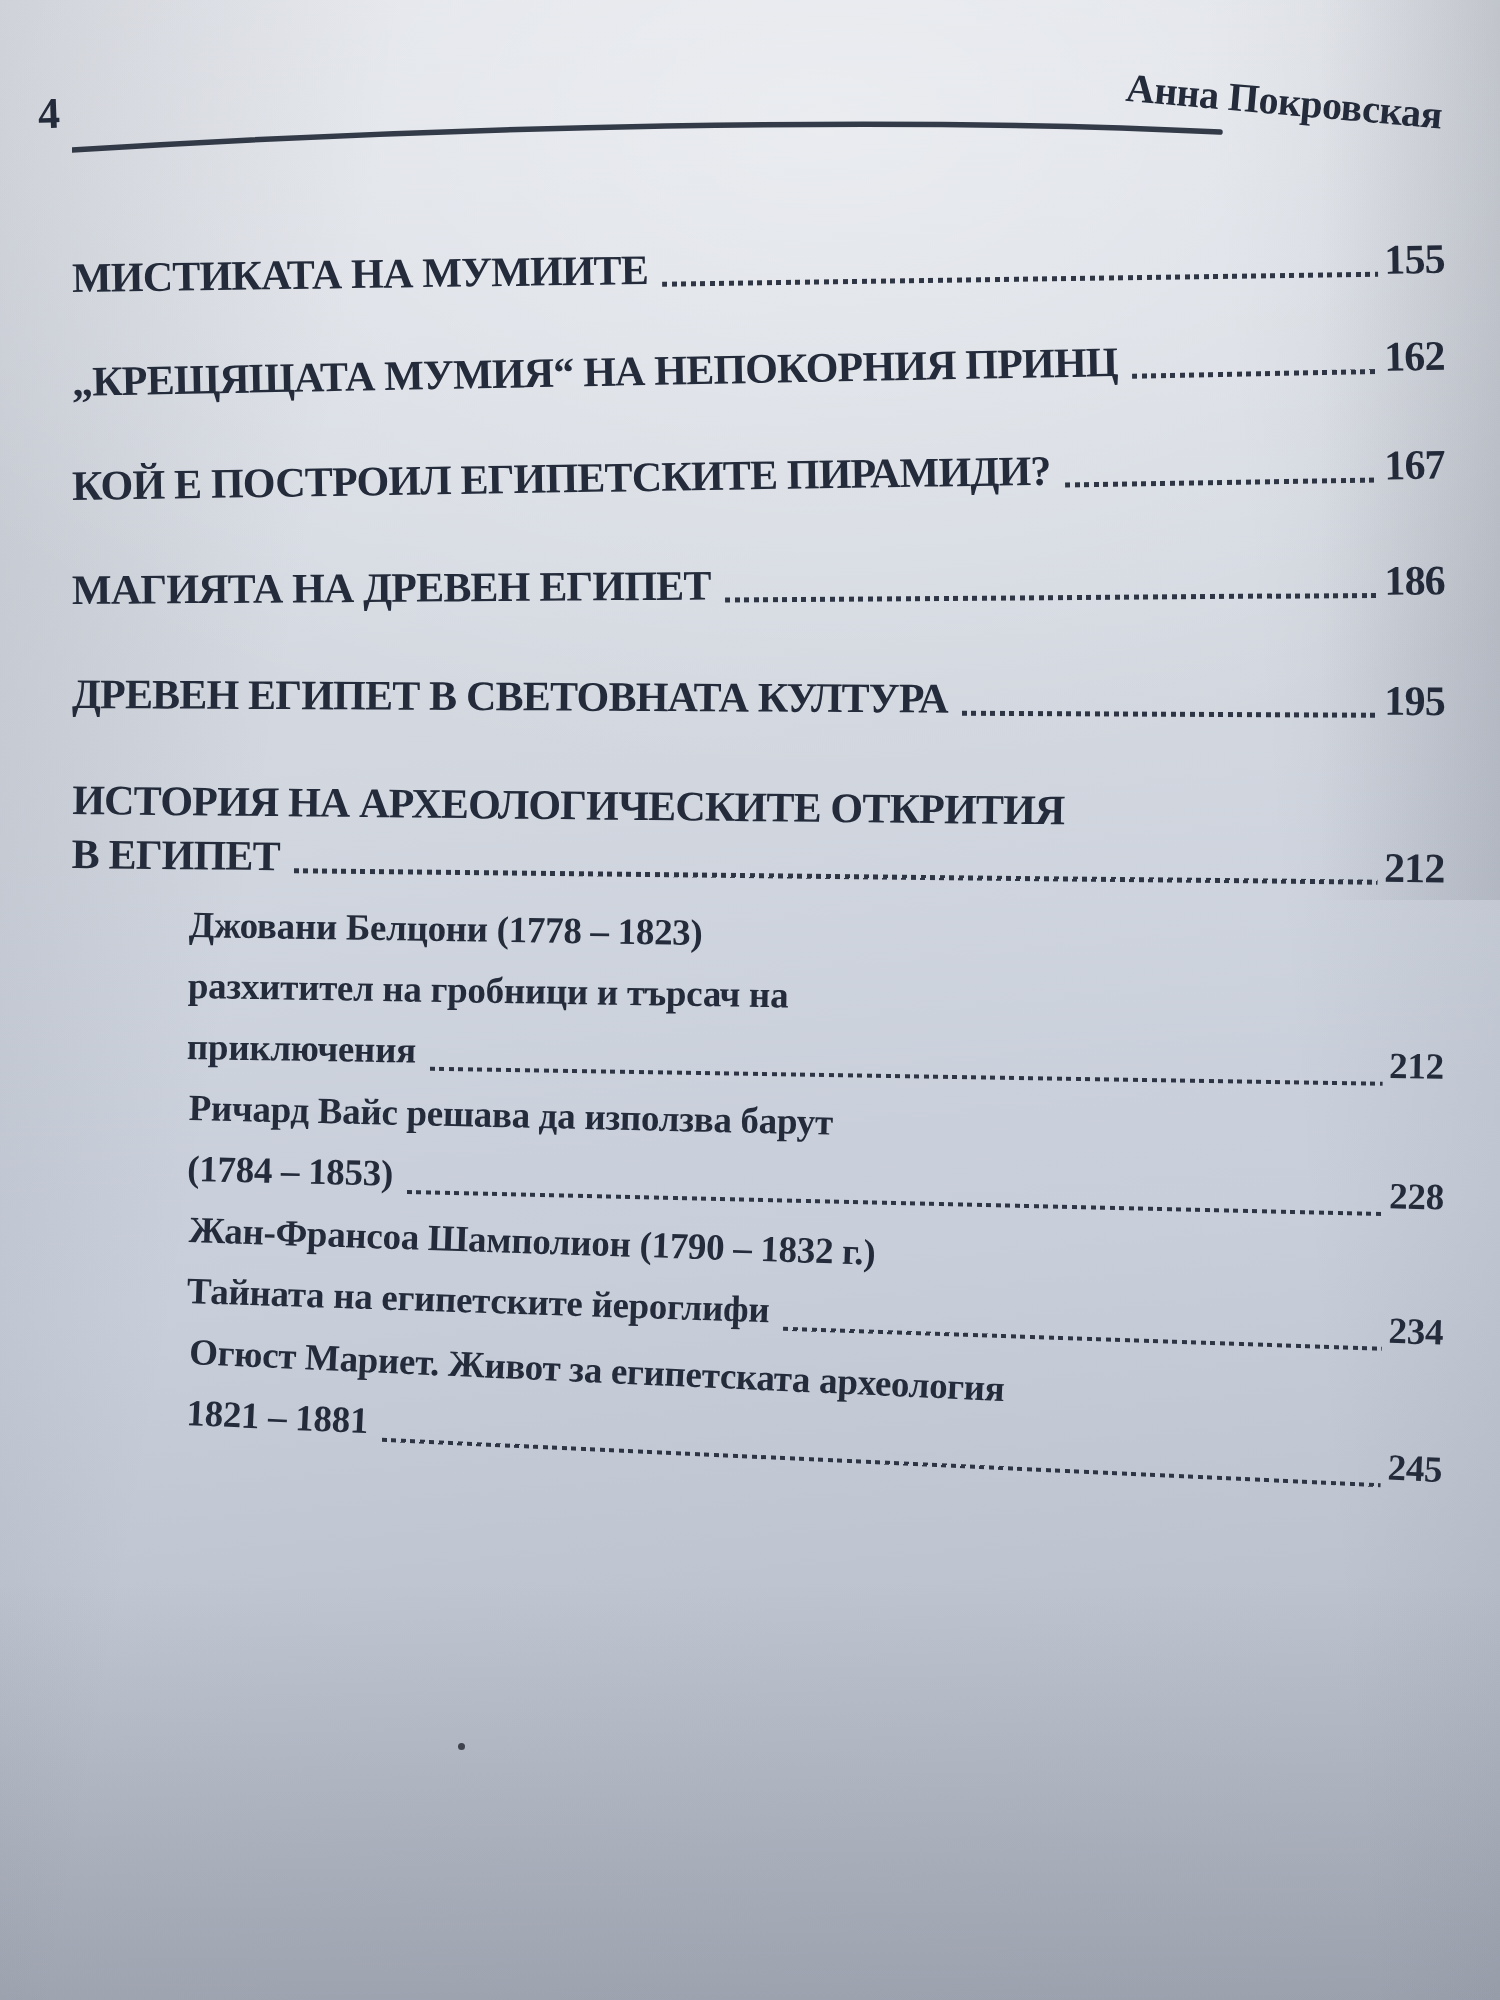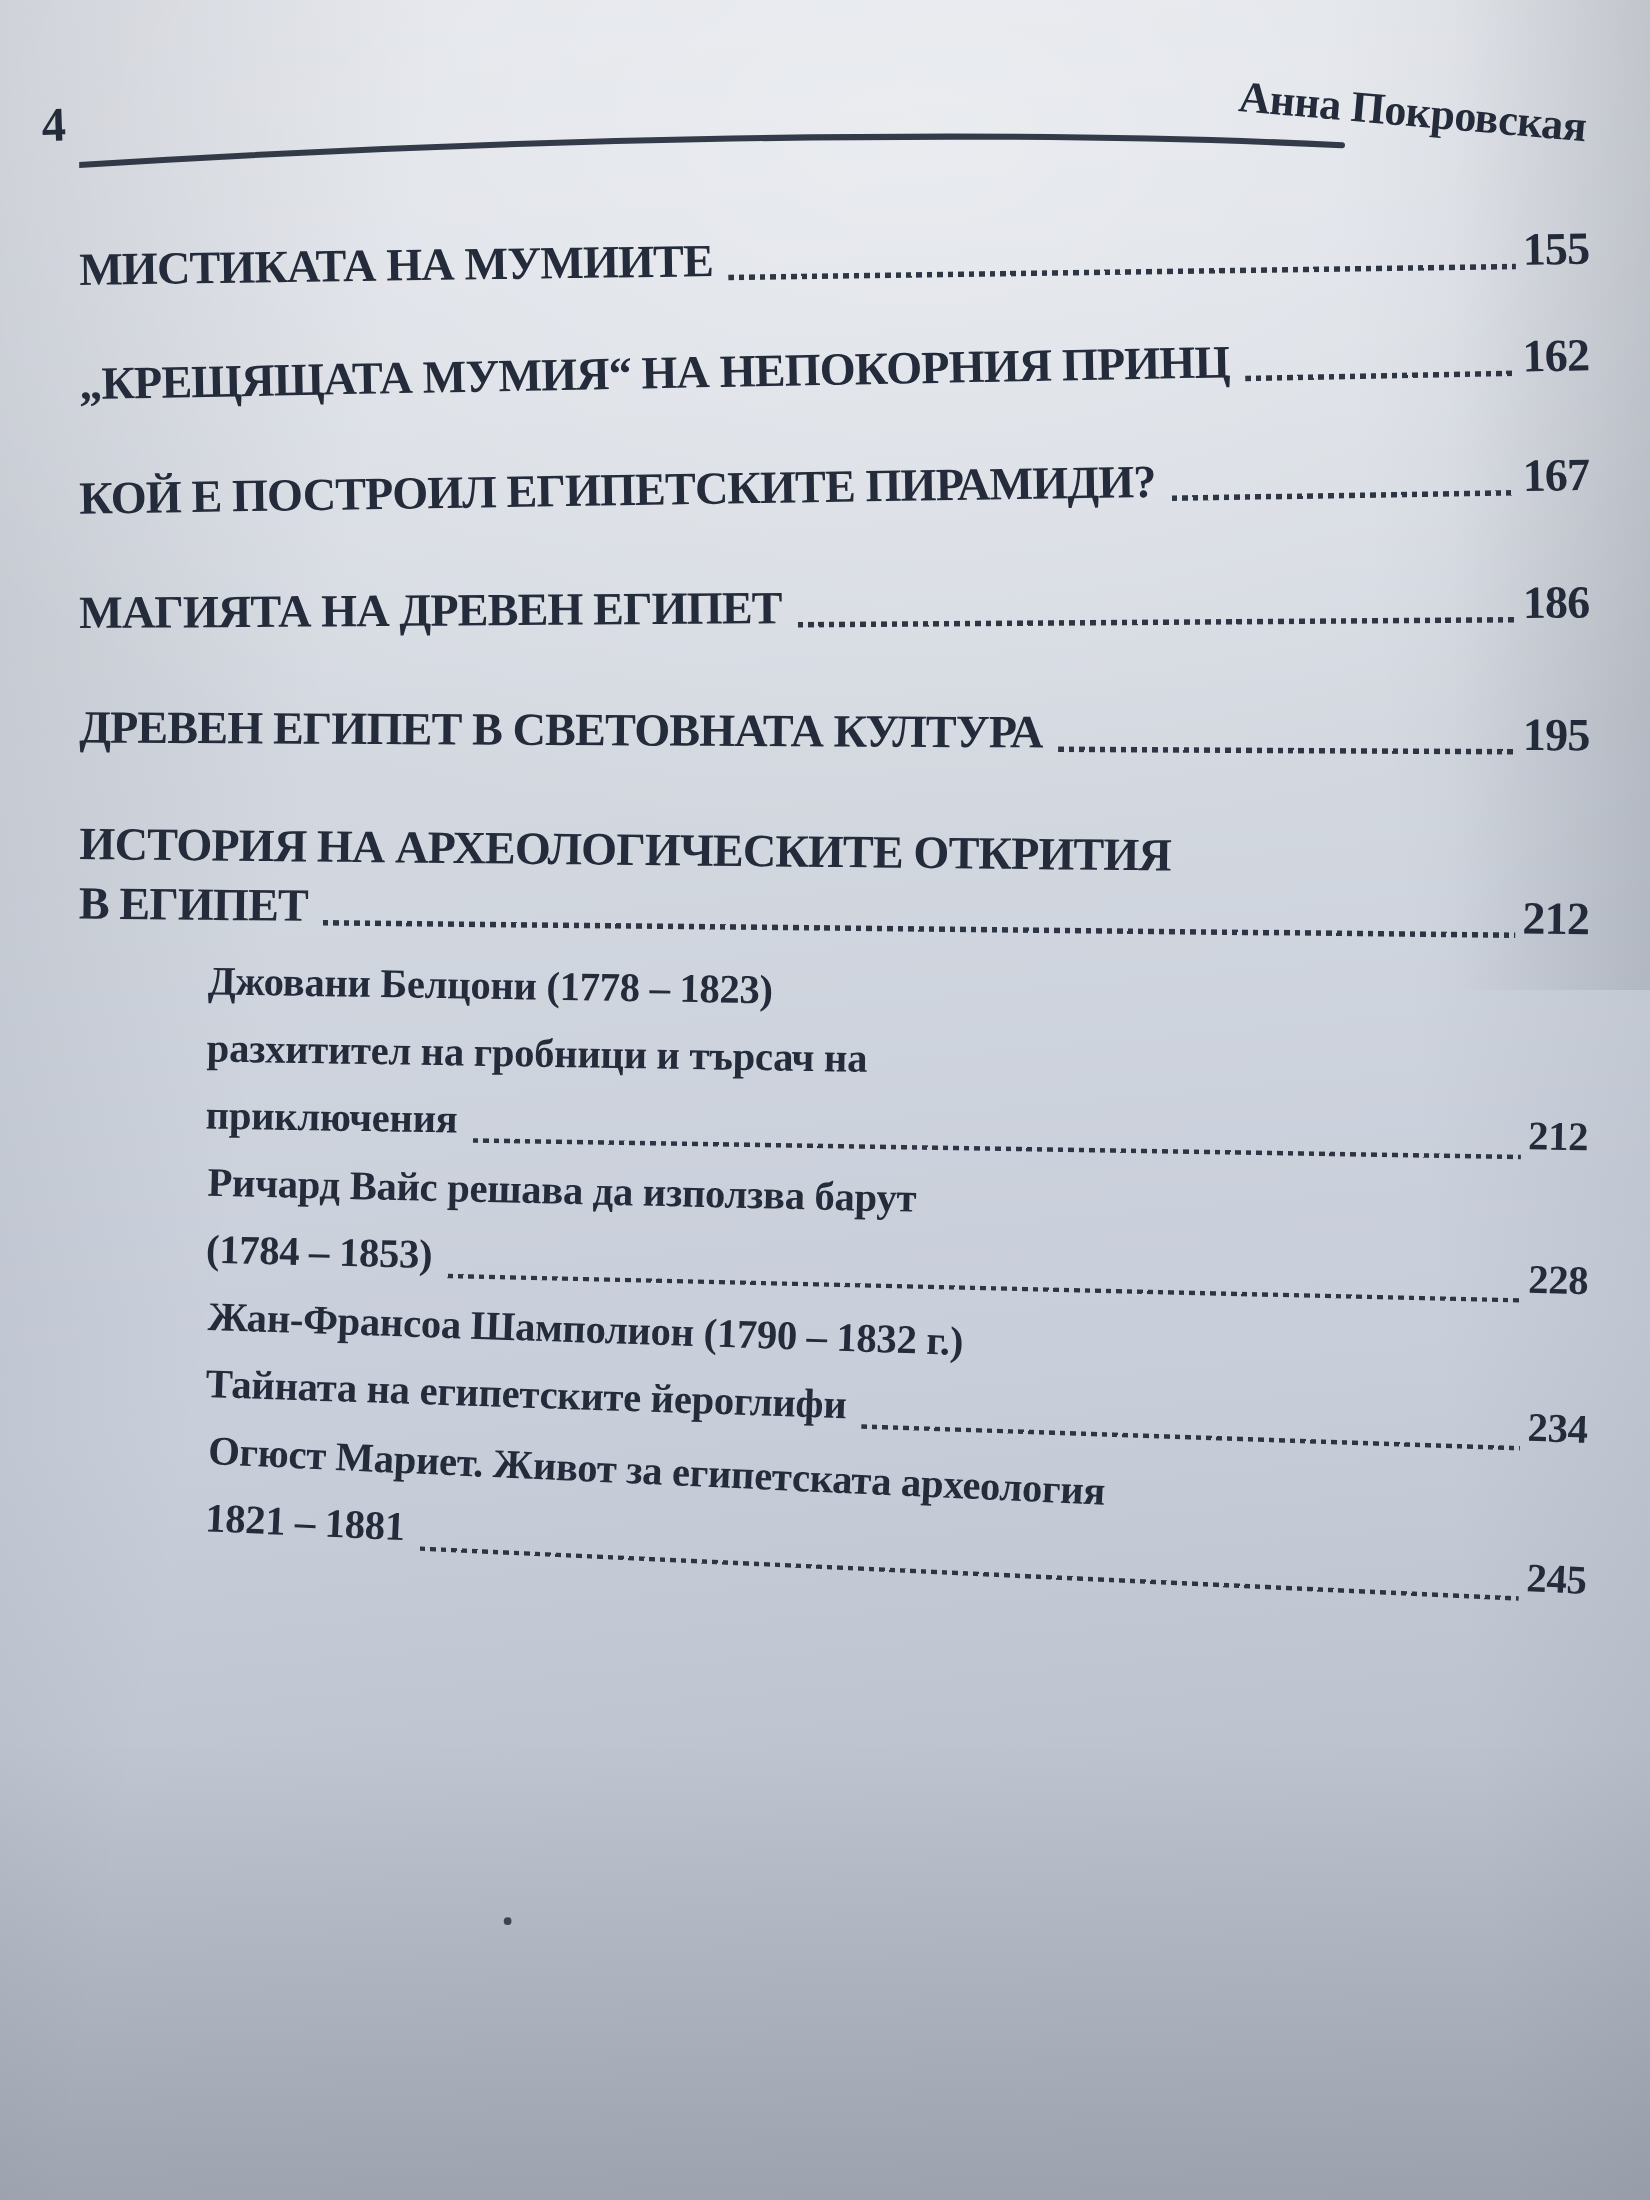--- a/index.html
+++ b/index.html
@@ -21,21 +21,21 @@
     background:linear-gradient(to top, rgba(25,30,45,.14), rgba(25,30,45,0));pointer-events:none;}
   .shade-corner{position:absolute;right:0;top:0;width:260px;height:900px;
     background:linear-gradient(to left, rgba(25,30,45,.10), rgba(25,30,45,0) 70%);pointer-events:none;}
   .page-inner{position:absolute;inset:0;padding:62px 55px 0 72px;box-sizing:border-box;}
 
   .header-row{display:flex;justify-content:space-between;align-items:flex-start;height:62px;}
   .folio{font-size:44px;font-weight:bold;line-height:1;margin-top:30px;margin-left:-34px;transform:rotate(-2deg);}
   .author{font-size:40px;font-weight:bold;line-height:1;transform:rotate(5deg);transform-origin:left top;margin-top:6px;letter-spacing:-0.5px;}
   .rule{display:block;width:100%;height:46px;margin-top:-14px;}
 
-  .toc{margin-top:64px;}
+  .toc{margin-top:96px;}
   .entry{transform:rotate(var(--rot,0deg));transform-origin:0 50%;}
   .entry.main{font-size:42px;font-weight:bold;letter-spacing:-0.8px;margin-bottom:52px;line-height:52px;}
   .entry.main .line{line-height:56px;}
   .entry.sub{font-size:37px;font-weight:bold;letter-spacing:-0.3px;margin-left:116px;line-height:61px;margin-bottom:0;}
   .entry .row{display:flex;align-items:flex-end;}
   .t{white-space:nowrap;}
   .leader{flex:1 1 30px;min-width:30px;height:5px;margin:0 6px 9px 14px;
     background-image:repeating-linear-gradient(to right,#252c3b 0 5px,transparent 5px 9.5px);
     opacity:.95;}
   .entry.sub .leader{height:4px;margin-bottom:10px;}

